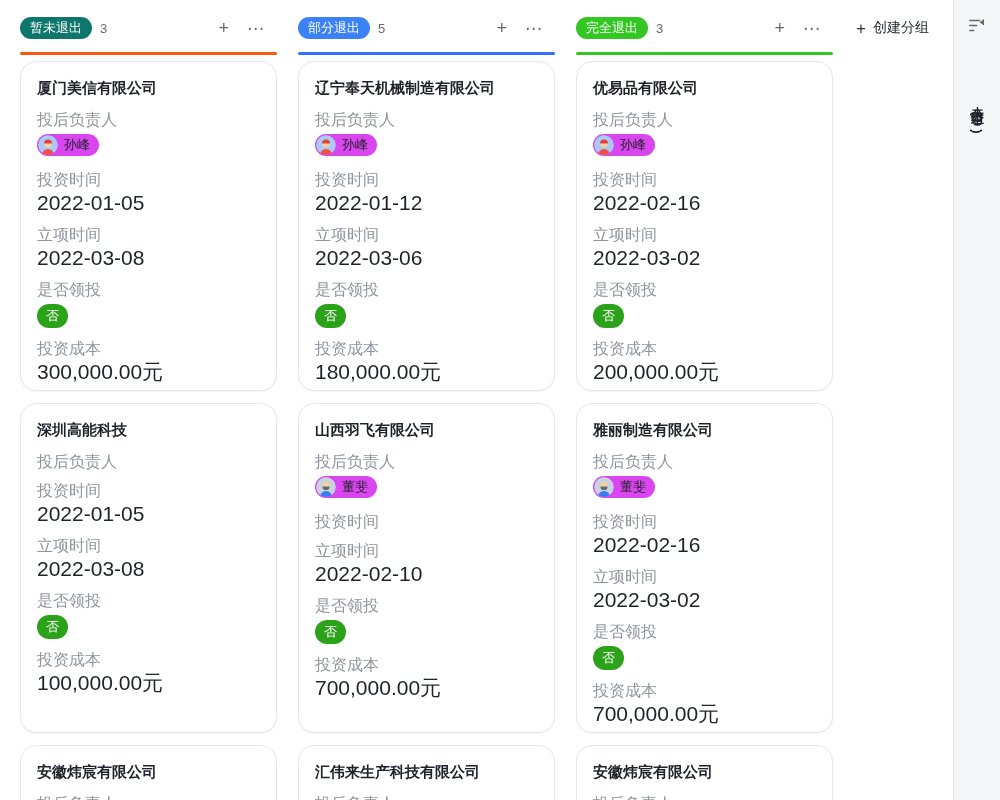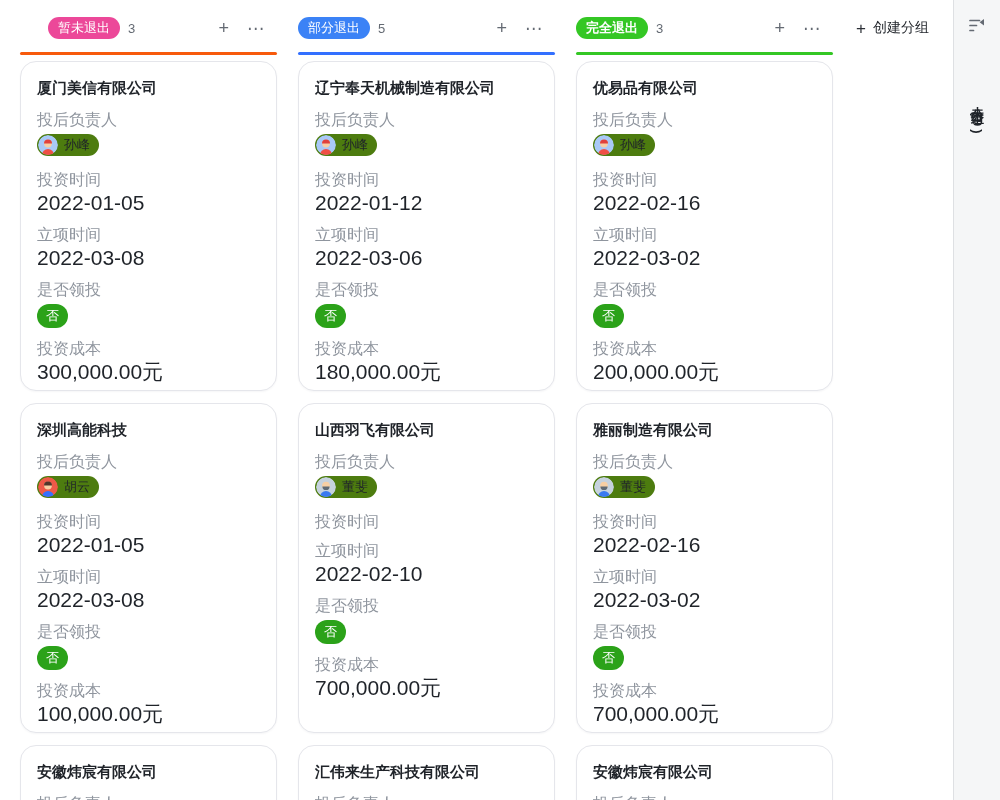--- a/index.html
+++ b/index.html
@@ -6,43 +6,43 @@
   html,body { width:1000px; height:800px; overflow:hidden; background:#ffffff;
     font-family:"Liberation Sans","DejaVu Sans",sans-serif; color:#1f2329; }
 
   .board { position:absolute; left:0; top:0; right:47px; bottom:0; padding:16px 0 0 20px; }
   .columns { display:flex; gap:21px; align-items:flex-start; }
   .column { width:257px; flex:none; }
 
   .col-header-row { display:flex; align-items:center; height:24px; padding-right:12px; }
   .col-badge { color:#fff; font-size:13px; line-height:22px; height:22px; padding:0 10px;
     border-radius:11px; font-weight:500; white-space:nowrap; }
-  .col-badge.orange { background:#ec4899;margin-left:28px; }
+  .col-badge.orange { background:#0f766e; }
   .col-badge.blue   { background:#3b82f6; }
-  .col-badge.green  { background:#34c724;font-weight:bold; }
+  .col-badge.green  { background:#34c724; }
   .col-count { margin-left:8px; font-size:13px; color:#646a73; }
   .icon-btn { color:#646a73; cursor:pointer; line-height:1; user-select:none; }
   .plus-btn { margin-left:auto; font-size:18px; font-weight:400; }
   .more-btn { margin-left:18px; font-size:17px; letter-spacing:1px; }
   .col-underline { height:3px; margin-top:12px; border-radius:2px; }
   .col-underline.orange { background:#f75a0c; }
   .col-underline.blue   { background:#3370ff; }
   .col-underline.green  { background:#34c724; }
 
   .cards { margin-top:6px; }
   .card { background:#fff; border:1px solid #e5e6eb; border-radius:16px;
     padding:15px 16px 12px; height:330px; margin-bottom:12px;
     box-shadow:0 1px 2px rgba(31,35,41,.04); cursor:pointer; }
   .card-title { font-size:15px; line-height:22px; font-weight:700; color:#1f2329; }
   .field-label { margin-top:12px; font-size:16px; line-height:17px; color:#8f959e; }
   .field-value { margin-top:4px; font-size:21px; line-height:22px; color:#1f2329; }
 
   .chip-row { margin-top:6px; }
   .chip { display:inline-flex; align-items:center; height:22px; border-radius:11px;
-    background:#4d7c0f; padding-right:9px; }
+    background:#d946ef; padding-right:9px; }
   .avatar { width:20px; height:20px; border-radius:50%; overflow:hidden; margin:1px;
     display:block; flex:none; }
   .avatar svg { display:block; }
   .avatar[data-avatar="sunfeng"] { --av-bg:#a9c9f7; --av-hair:#e0413c; --av-shirt:#ef4f45; --av-beard:transparent; }
   .avatar[data-avatar="huyun"]   { --av-bg:#ee5948; --av-hair:#51352a; --av-shirt:#3370ff; --av-beard:transparent; }
   .avatar[data-avatar="dongfei"] { --av-bg:#c6d2de; --av-hair:transparent; --av-shirt:#3a7af0; --av-beard:#5f6a75; }
   .chip-name { margin-left:5px; font-size:13px; color:#1f2329; }
 
   .badge-row { margin-top:6px; }
   .lead-badge { display:inline-block; height:24px; line-height:24px; padding:0 9px;
@@ -101,34 +101,20 @@
           <div class="field-value">2022-03-08</div>
           <div class="field-label">是否领投</div>
           <div class="badge-row"><span class="lead-badge">否</span></div>
           <div class="field-label">投资成本</div>
           <div class="field-value">300,000.00元</div>
         </article>
 
         <article class="card">
           <h3 class="card-title">深圳高能科技</h3>
           <div class="field-label">投后负责人</div>
-          <div class="chip-row">
-            <span class="chip">
-              <span class="avatar" data-avatar="huyun">
-                <svg viewBox="0 0 20 20" width="20" height="20">
-                    <circle cx="10" cy="10" r="10" fill="var(--av-bg)"></circle>
-                    <path d="M4 20 a6 6 0 0 1 12 0 z" fill="var(--av-shirt)"></path>
-                    <circle cx="10" cy="8.6" r="3.9" fill="#f7cfa4"></circle>
-                    <path d="M6 8.4 a4 4 0 0 1 8 0 z" fill="var(--av-hair)"></path>
-                    <path d="M6.4 9.4 a3.6 3.6 0 0 0 7.2 0 z" fill="var(--av-beard)"></path>
-                  </svg>
-              </span>
-              <span class="chip-name">胡云</span>
-            </span>
-          </div>
           <div class="field-label">投资时间</div>
           <div class="field-value">2022-01-05</div>
           <div class="field-label">立项时间</div>
           <div class="field-value">2022-03-08</div>
           <div class="field-label">是否领投</div>
           <div class="badge-row"><span class="lead-badge">否</span></div>
           <div class="field-label">投资成本</div>
           <div class="field-value">100,000.00元</div>
         </article>
 

